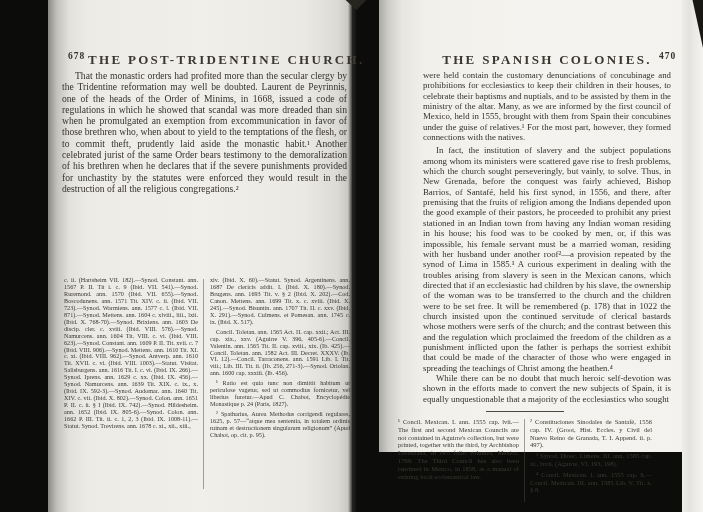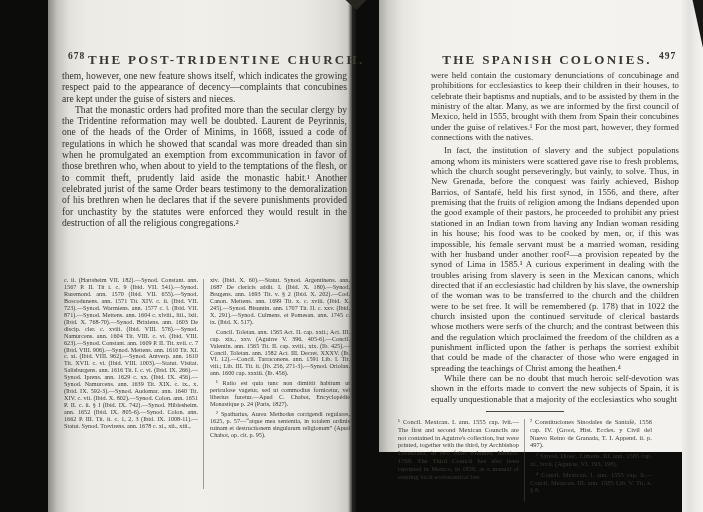--- a/index.html
+++ b/index.html
@@ -23,21 +23,21 @@
     clip-path:polygon(10% 0,90% 0,52% 100%);}
   
   .pagenum{position:absolute;top:51px;font-size:9.5px;font-weight:bold;letter-spacing:1px;color:#35322a;}
   .runhead{position:absolute;top:52px;text-align:center;font-size:13px;font-weight:bold;
            letter-spacing:2.3px;color:#3a372f;white-space:nowrap;}
   .bodytext{position:absolute;text-align:justify;color:#36332b;}
   .bodytext p{margin:0;}
   .bodytext p.ind{text-indent:13px;}
   .bodytext p.gap{margin-top:3px;}
   .bt-left{top:70px;left:14px;width:285px;font-size:9.6px;line-height:11.3px;}
-  .bt-right{top:70px;left:52px;width:248px;font-size:8.8px;line-height:10.35px;}
+  .bt-right{top:70px;left:44px;width:248px;font-size:8.8px;line-height:10.35px;}
   .fnwrap{position:absolute;color:#3b382f;text-align:justify;}
   .fn-left{top:277px;left:64px;width:286px;height:216px;font-size:6.2px;line-height:6.95px;}
   .fn-right{top:418px;left:398px;width:254px;height:86px;font-size:6.5px;line-height:7.8px;}
   .fncol{position:absolute;top:0;}
   .fncol p{margin:0;}
   .fncol p.find{text-indent:6px;}
   .fncol p.fgap{margin-top:3px;}
   .fn-left .c1{left:0;width:134px;}
   .fn-left .c2{left:146px;width:140px;}
   .fn-left .vdiv{position:absolute;left:139px;top:2px;bottom:4px;width:1px;background:rgba(75,72,64,0.5);}
@@ -52,21 +52,20 @@
 
 <div id="scan">
 
   <div class="edge-left"></div>
 
   <div class="page-left">
     <span class="pagenum" style="left:20px;">678</span>
     <div class="runhead" style="left:40px;width:232px;">THE POST-TRIDENTINE CHURCH.</div>
 
     <div class="bodytext bt-left">
-      <p>them, however, one new feature shows itself, which indicates the growing respect paid to the appearance of decency—complaints that concubines are kept under the guise of sisters and nieces.</p>
       <p class="ind">That the monastic orders had profited more than the secular clergy by the Tridentine reformation may well be doubted. Laurent de Peyrinnis, one of the heads of the Order of Minims, in 1668, issued a code of regulations in which he showed that scandal was more dreaded than sin when he promulgated an exemption from excommunication in favor of those brethren who, when about to yield to the temptations of the flesh, or to commit theft, prudently laid aside the monastic habit.¹ Another celebrated jurist of the same Order bears testimony to the demoralization of his brethren when he declares that if the severe punishments provided for unchastity by the statutes were enforced they would result in the destruction of all the religious congregations.²</p>
     </div>
   </div>
 
   <div class="fnwrap fn-left">
     <div class="fncol c1">
       <p>c. ii. (Hartsheim VII. 182).—Synod. Constant. ann. 1567 P. II. Tit i. c. 9 (Ibid. VII. 541).—Synod. Ruremond. ann. 1570 (Ibid. VII. 655).—Synod. Boscodunens. ann. 1571 Tit. XIV. c. ii. (Ibid. VII. 723).—Synod. Warmiens. ann. 1577 c. l. (Ibid. VII. 871).—Synod. Mettens. ann. 1604 c. xlviii., liii., lxii. (Ibid. X. 768-70).—Synod. Brixiens. ann. 1603 De discip. cler. c. xviii. (Ibid. VIII. 576).—Synod. Namurcens. ann. 1604 Tit. VIII. c. vi. (Ibid. VIII. 623).—Synod. Constant. ann. 1609 P. II. Tit. xvii. c. 7 (Ibid. VIII. 906).—Synod. Mettens. ann. 1610 Tit. XI. c. xi. (Ibid. VIII. 962).—Synod. Antverp. ann. 1610 Tit. XVII. c. vi. (Ibid. VIII. 1003).—Statut. Visitat. Salisburgens. ann. 1616 Tit. I. c. vi. (Ibid. IX. 266).—Synod. Iprens. ann. 1629 c. xx. (Ibid. IX. 456).—Synod. Namurcens. ann. 1639 Tit. XIX. c. ix., x. (Ibid. IX. 592-3).—Synod. Audomar. ann. 1640 Tit. XIV. c. vii. (Ibid. X. 802).—Synod. Colon. ann. 1651 P. II. c. ii. § I (Ibid. IX. 742).—Synod. Hildesheim. ann. 1652 (Ibid. IX. 805-6).—Synod. Colon. ann. 1662 P. III. Tit. ii. c. 1, 2, 3 (Ibid. IX. 1008-11).—Statut. Synod. Trevirens. ann. 1678 c. xi., xii., xiii.,</p>
     </div>
     <div class="vdiv"></div>
     <div class="fncol c2">
@@ -74,21 +73,21 @@
       <p class="find fgap">Concil. Toletan. ann. 1565 Act. II. cap. xxii.; Act. III. cap. xix., xxv. (Aguirre V. 396, 405-6).—Concil. Valentin. ann. 1565 Tit. II. cap. xviii., xix. (Ib. 425).—Concil. Toletan. ann. 1582 Act. III. Decret. XXXV. (Ib. VI. 12).—Concil. Tarraconens. ann. 1591 Lib. I. Tit. viii.; Lib. III. Tit. ii. (Ib. 256, 271-3).—Synod. Oriolan. ann. 1600 cap. xxxiii. (Ib. 456).</p>
       <p class="find fgap">¹ Ratio est quia tunc non dimittit habitum ut periculose vagetur, sed ut commodius fornicetur, vel liberius furetur.—Apud C. Chabot, Encyclopédie Monastique p. 24 (Paris, 1827).</p>
       <p class="find fgap">² Spatharius, Aurea Methodus corrigendi regulares, 1625, p. 57—“atque mea sententia, in totalem ordinis ruinam et destructionem singularum religionum” (Apud Chabot, op. cit. p. 95).</p>
     </div>
   </div>
 
   <div class="gutter"></div>
 
   <div class="page-right">
     <div class="runhead" style="left:60px;width:216px;">THE SPANISH COLONIES.</div>
-    <span class="pagenum" style="left:280px;">497</span>
+    <span class="pagenum" style="left:280px;">470</span>
 
     <div class="bodytext bt-right">
       <p>were held contain the customary denunciations of concubinage and prohibitions for ecclesiastics to keep their children in their houses, to celebrate their baptisms and nuptials, and to be assisted by them in the ministry of the altar. Many, as we are informed by the first council of Mexico, held in 1555, brought with them from Spain their concubines under the guise of relatives.¹ For the most part, however, they formed connections with the natives.</p>
       <p class="ind gap">In fact, the institution of slavery and the subject populations among whom its ministers were scattered gave rise to fresh problems, which the church sought perseveringly, but vainly, to solve. Thus, in New Grenada, before the conquest was fairly achieved, Bishop Barrios, of Santafé, held his first synod, in 1556, and there, after premising that the fruits of religion among the Indians depended upon the good example of their pastors, he proceeded to prohibit any priest stationed in an Indian town from having any Indian woman residing in his house; his food was to be cooked by men, or, if this was impossible, his female servant must be a married woman, residing with her husband under another roof²—a provision repeated by the synod of Lima in 1585.³ A curious experiment in dealing with the troubles arising from slavery is seen in the Mexican canons, which directed that if an ecclesiastic had children by his slave, the ownership of the woman was to be transferred to the church and the children were to be set free. It will be remembered (p. 178) that in 1022 the church insisted upon the continued servitude of clerical bastards whose mothers were serfs of the church; and the contrast between this and the regulation which proclaimed the freedom of the children as a punishment inflicted upon the father is perhaps the sorriest exhibit that could be made of the character of those who were engaged in spreading the teachings of Christ among the heathen.⁴</p>
       <p class="ind">While there can be no doubt that much heroic self-devotion was shown in the efforts made to convert the new subjects of Spain, it is equally unquestionable that a majority of the ecclesiastics who sought</p>
     </div>
   </div>
 
   <div class="fnrule">
       <span></span>

